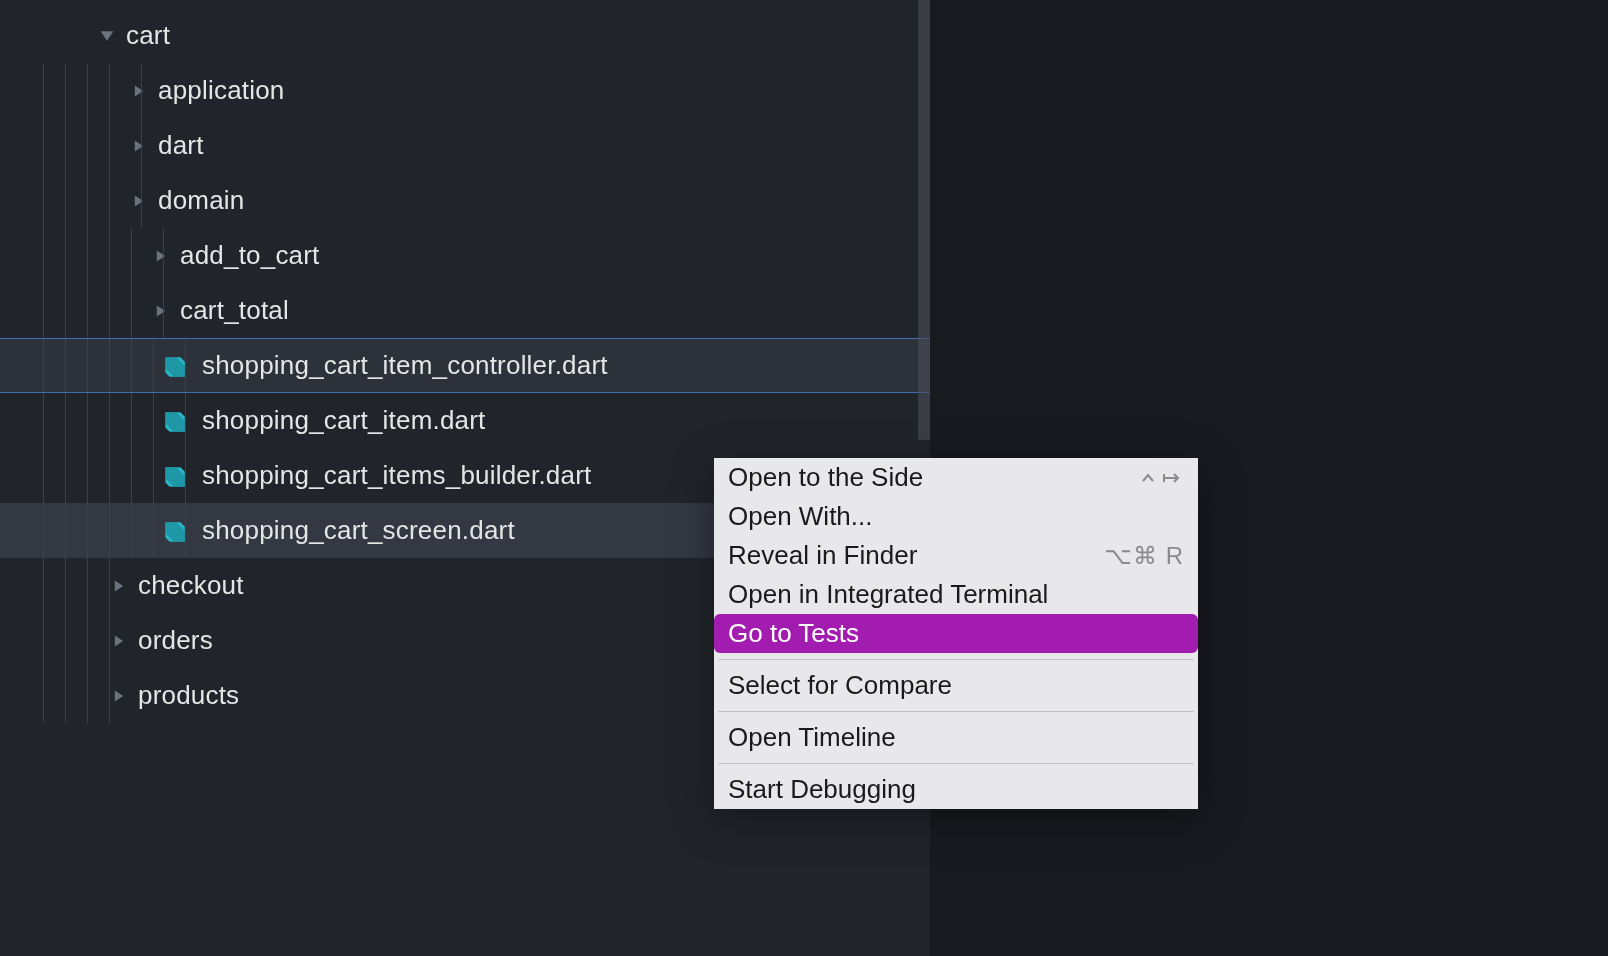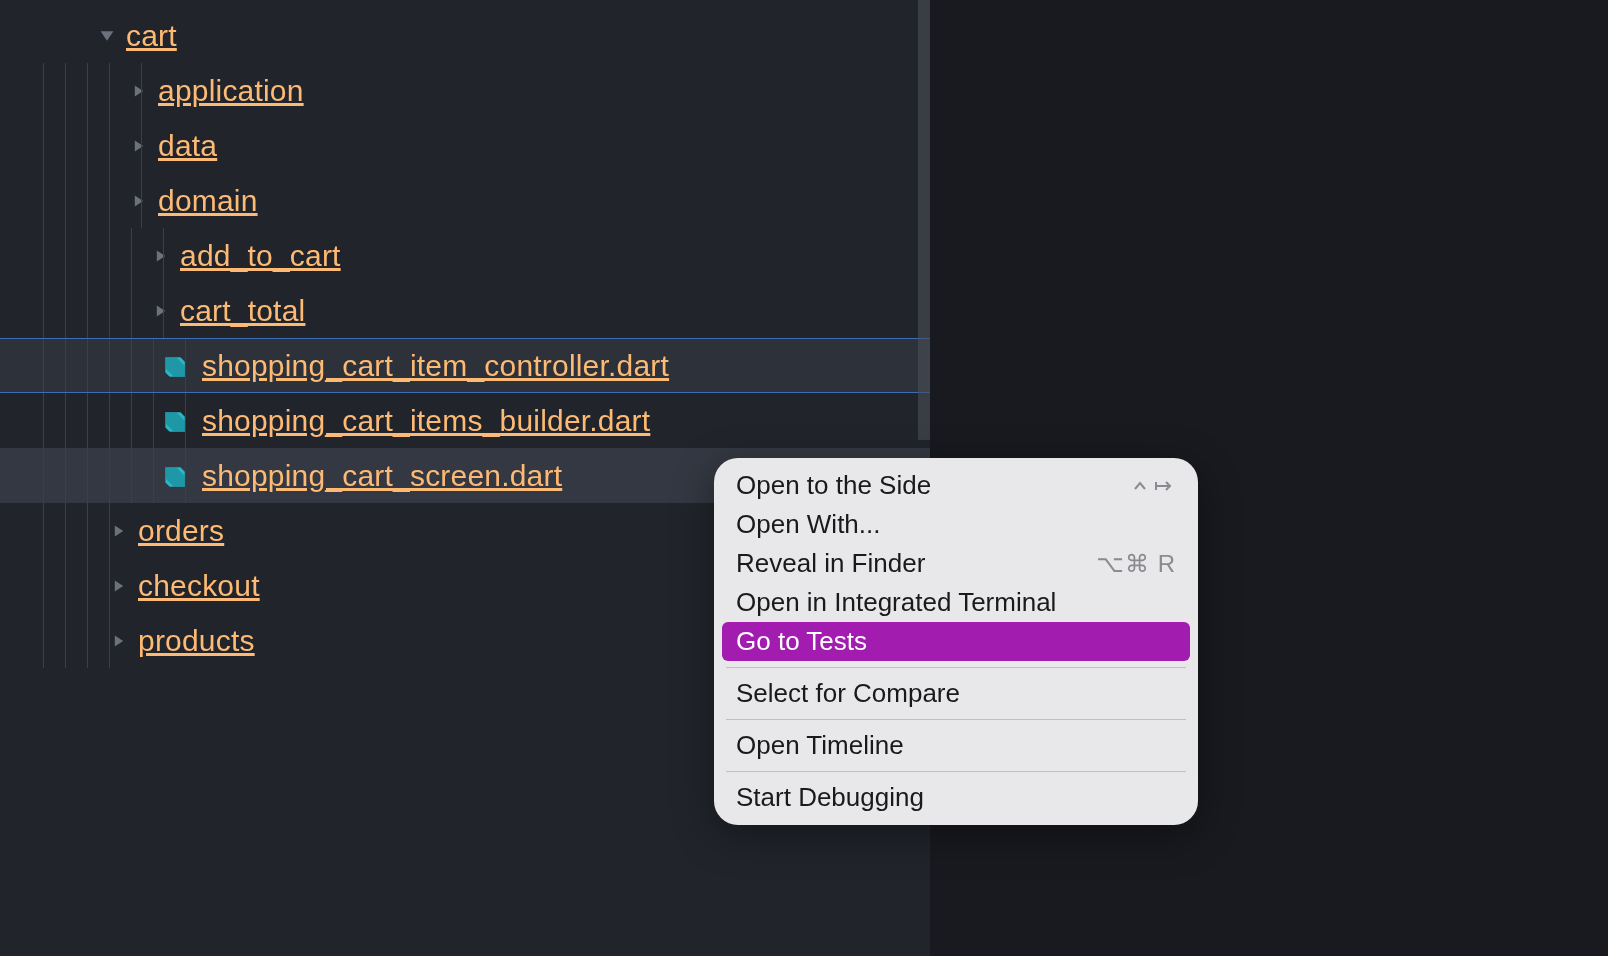--- a/index.html
+++ b/index.html
@@ -63,34 +63,32 @@
   .dart-icon {
     width: 28px;
     height: 28px;
     margin-right: 14px;
     flex-shrink: 0;
     display: inline-flex;
     align-items: center;
     justify-content: center;
   }
   .label {
-    font-size: 30px;
-    color: #fdba74;
+    font-size: 26px;
+    color: #e5e5e5;
     letter-spacing: 0.2px;
-    text-decoration: underline;
   }
   .context-menu {
     position: absolute;
     left: 714px;
     top: 458px;
     width: 484px;
     background: #e8e8ea;
-    border-radius: 24px;
+    border-radius: 0;
     box-shadow: 0 10px 40px rgba(0,0,0,0.4);
-    padding: 8px;
     color: #1a1a1a;
   }
   .menu-item {
     display: flex;
     align-items: center;
     justify-content: space-between;
     padding: 4px 14px;
     height: 39px;
     border-radius: 6px;
     font-size: 26px;
@@ -176,21 +174,21 @@
           <div class="guide"></div>
           <div class="guide"></div>
           <div class="guide" style="width:32px"></div>
         </div>
       <span class="spacer" style="width:130px"></span>
       <span class="chevron">
         <svg width="14" height="14" viewBox="0 0 10 10">
             <path d="M2 1 L8 5 L2 9 Z"></path>
           </svg>
       </span>
-      <span class="label">data</span>
+      <span class="label">dart</span>
     </div>
 
     <div class="row">
       <div class="indent-guides">
           <div class="guide"></div>
           <div class="guide"></div>
           <div class="guide"></div>
           <div class="guide"></div>
           <div class="guide"></div>
           <div class="guide" style="width:32px"></div>
@@ -258,95 +256,115 @@
       <span class="spacer" style="width:160px"></span>
       <span class="dart-icon">
         <svg width="26" height="26" viewBox="0 0 24 24">
             <path fill="#29b6c6" d="M4 4 L18 4 L22 8 L22 22 L8 22 L4 18 Z"></path>
             <path fill="#1a8a98" d="M4 4 L14 4 L22 12 L22 22 L12 22 L4 14 Z" opacity="0.7"></path>
           </svg>
       </span>
       <span class="label">shopping_cart_item_controller.dart</span>
     </div>
 
-
     <div class="row">
       <div class="indent-guides">
           <div class="guide"></div>
           <div class="guide"></div>
           <div class="guide"></div>
           <div class="guide"></div>
           <div class="guide"></div>
           <div class="guide"></div>
           <div class="guide"></div>
           <div class="guide" style="width:32px"></div>
         </div>
       <span class="spacer" style="width:160px"></span>
       <span class="dart-icon">
         <svg width="26" height="26" viewBox="0 0 24 24">
             <path fill="#29b6c6" d="M4 4 L18 4 L22 8 L22 22 L8 22 L4 18 Z"></path>
             <path fill="#1a8a98" d="M4 4 L14 4 L22 12 L22 22 L12 22 L4 14 Z" opacity="0.7"></path>
           </svg>
       </span>
-      <span class="label">shopping_cart_items_builder.dart</span>
-    </div>
-
-    <div class="row highlighted">
+      <span class="label">shopping_cart_item.dart</span>
+    </div>
+
+    <div class="row">
       <div class="indent-guides">
           <div class="guide"></div>
           <div class="guide"></div>
           <div class="guide"></div>
           <div class="guide"></div>
           <div class="guide"></div>
           <div class="guide"></div>
           <div class="guide"></div>
           <div class="guide" style="width:32px"></div>
         </div>
       <span class="spacer" style="width:160px"></span>
       <span class="dart-icon">
         <svg width="26" height="26" viewBox="0 0 24 24">
             <path fill="#29b6c6" d="M4 4 L18 4 L22 8 L22 22 L8 22 L4 18 Z"></path>
             <path fill="#1a8a98" d="M4 4 L14 4 L22 12 L22 22 L12 22 L4 14 Z" opacity="0.7"></path>
           </svg>
       </span>
+      <span class="label">shopping_cart_items_builder.dart</span>
+    </div>
+
+    <div class="row highlighted">
+      <div class="indent-guides">
+          <div class="guide"></div>
+          <div class="guide"></div>
+          <div class="guide"></div>
+          <div class="guide"></div>
+          <div class="guide"></div>
+          <div class="guide"></div>
+          <div class="guide"></div>
+          <div class="guide" style="width:32px"></div>
+        </div>
+      <span class="spacer" style="width:160px"></span>
+      <span class="dart-icon">
+        <svg width="26" height="26" viewBox="0 0 24 24">
+            <path fill="#29b6c6" d="M4 4 L18 4 L22 8 L22 22 L8 22 L4 18 Z"></path>
+            <path fill="#1a8a98" d="M4 4 L14 4 L22 12 L22 22 L12 22 L4 14 Z" opacity="0.7"></path>
+          </svg>
+      </span>
       <span class="label">shopping_cart_screen.dart</span>
     </div>
 
     <div class="row">
       <div class="indent-guides">
           <div class="guide"></div>
           <div class="guide"></div>
           <div class="guide"></div>
           <div class="guide"></div>
           <div class="guide"></div>
         </div>
       <span class="spacer" style="width:110px"></span>
       <span class="chevron">
         <svg width="14" height="14" viewBox="0 0 10 10">
             <path d="M2 1 L8 5 L2 9 Z"></path>
           </svg>
       </span>
+      <span class="label">checkout</span>
+    </div>
+
+    <div class="row">
+      <div class="indent-guides">
+          <div class="guide"></div>
+          <div class="guide"></div>
+          <div class="guide"></div>
+          <div class="guide"></div>
+          <div class="guide"></div>
+        </div>
+      <span class="spacer" style="width:110px"></span>
+      <span class="chevron">
+        <svg width="14" height="14" viewBox="0 0 10 10">
+            <path d="M2 1 L8 5 L2 9 Z"></path>
+          </svg>
+      </span>
       <span class="label">orders</span>
-    </div>
-
-    <div class="row">
-      <div class="indent-guides">
-          <div class="guide"></div>
-          <div class="guide"></div>
-          <div class="guide"></div>
-          <div class="guide"></div>
-          <div class="guide"></div>
-        </div>
-      <span class="spacer" style="width:110px"></span>
-      <span class="chevron">
-        <svg width="14" height="14" viewBox="0 0 10 10">
-            <path d="M2 1 L8 5 L2 9 Z"></path>
-          </svg>
-      </span>
-      <span class="label">checkout</span>
     </div>
 
     <div class="row">
       <div class="indent-guides">
           <div class="guide"></div>
           <div class="guide"></div>
           <div class="guide"></div>
           <div class="guide"></div>
           <div class="guide"></div>
         </div>

